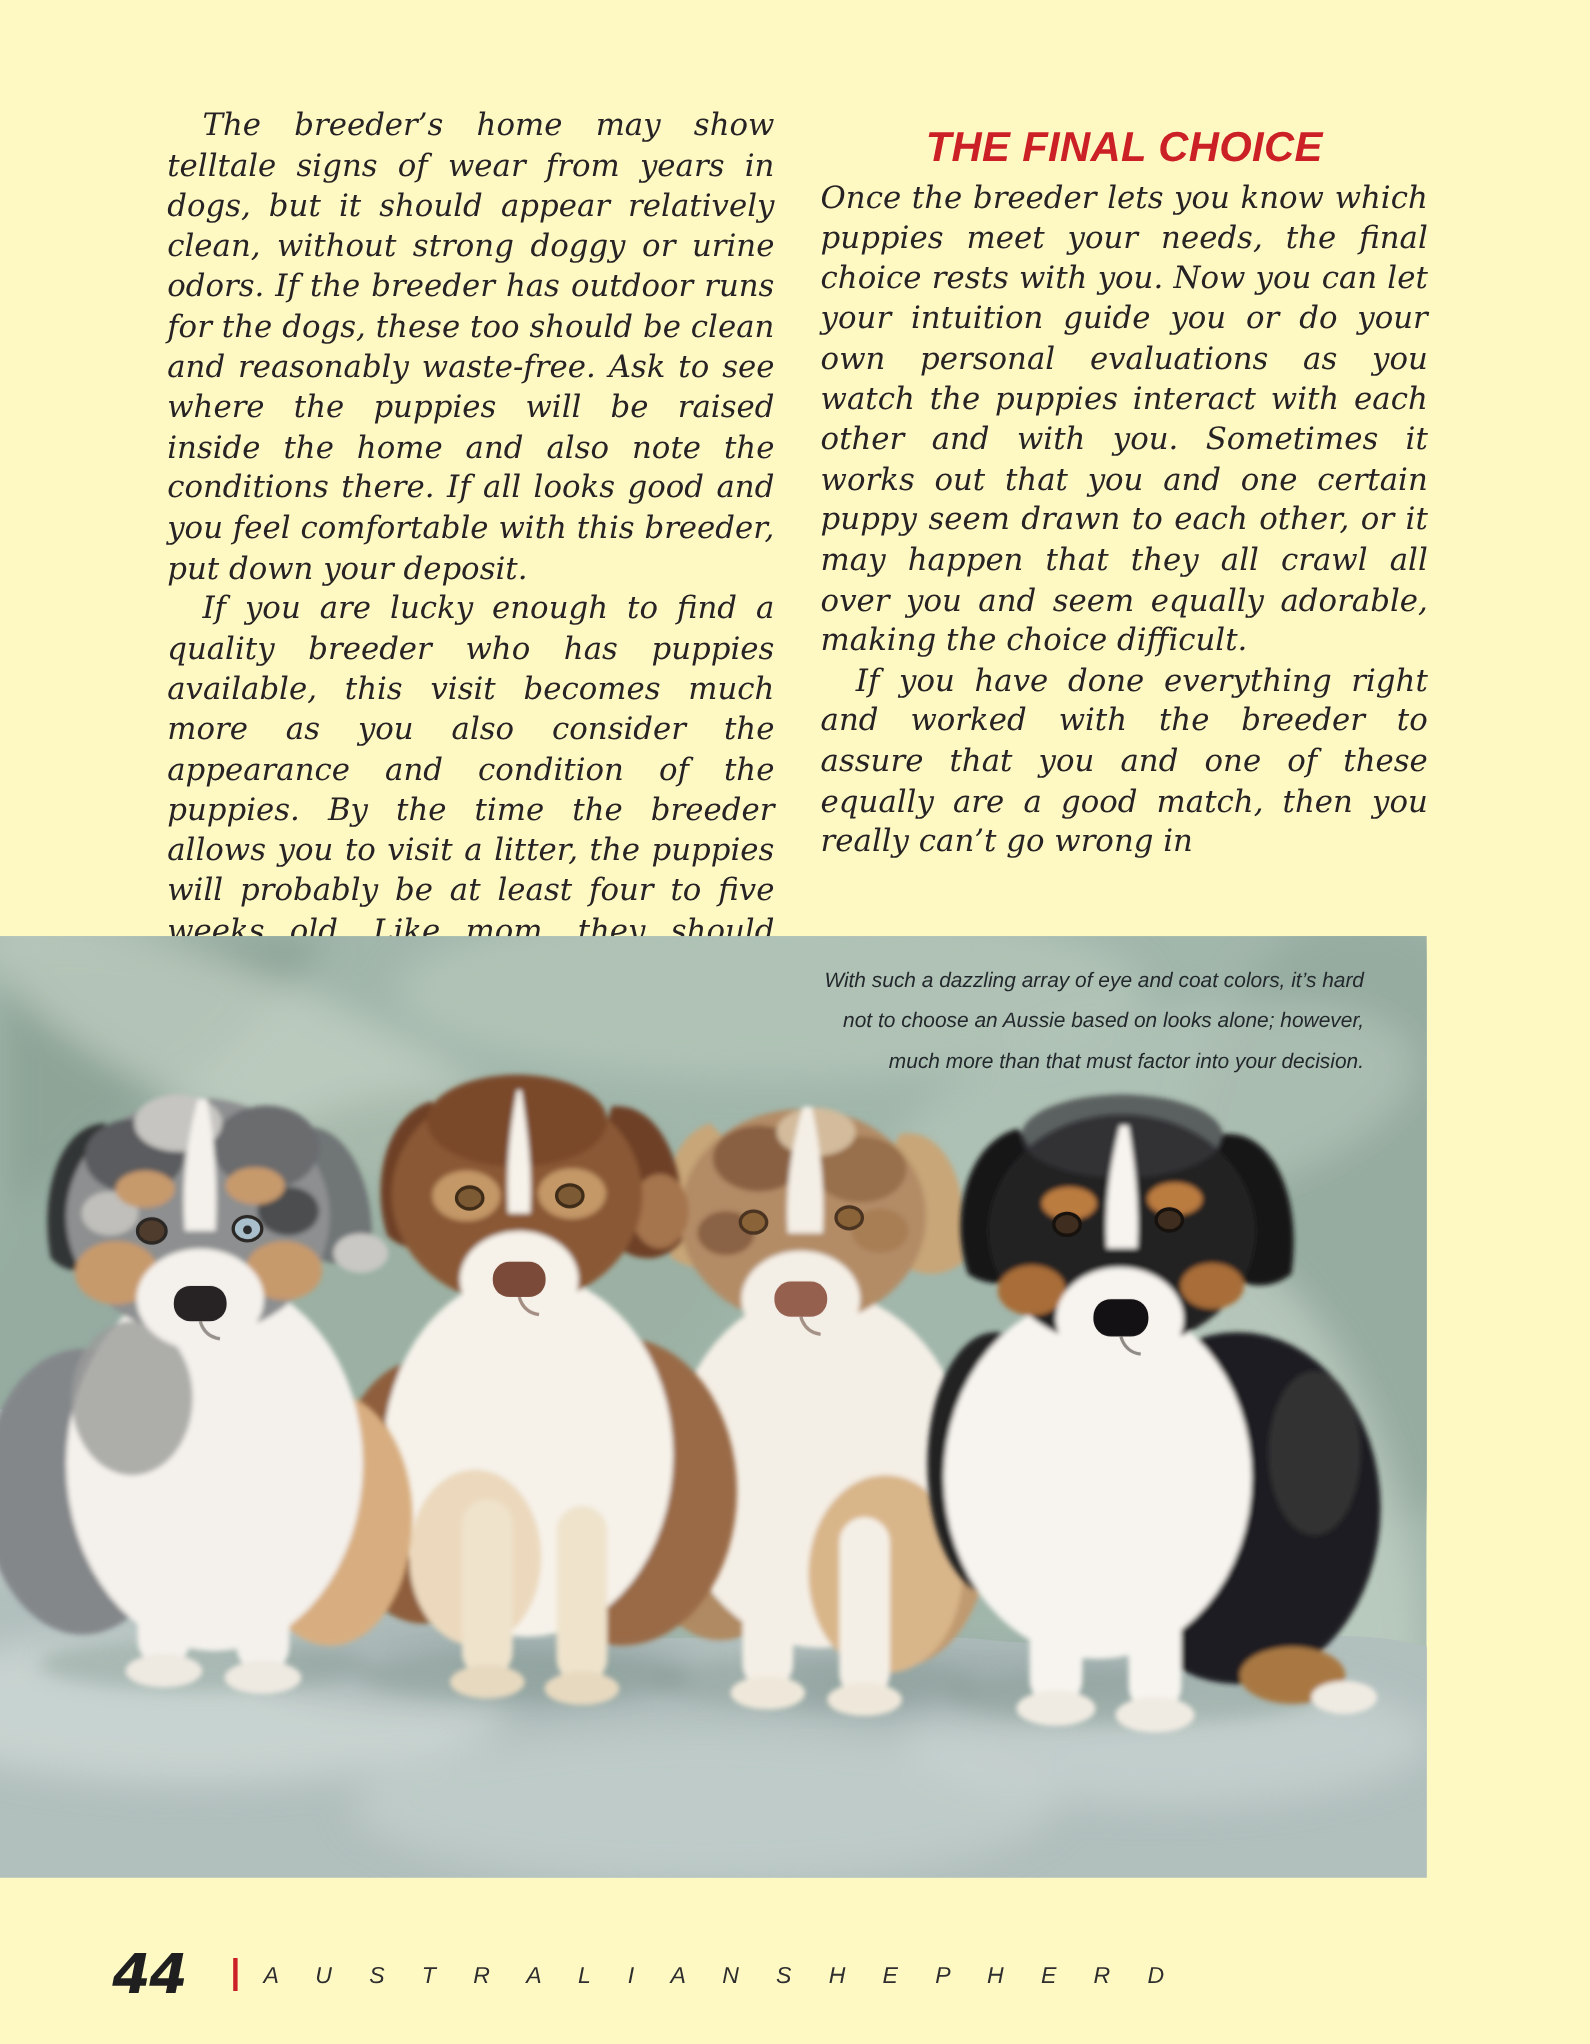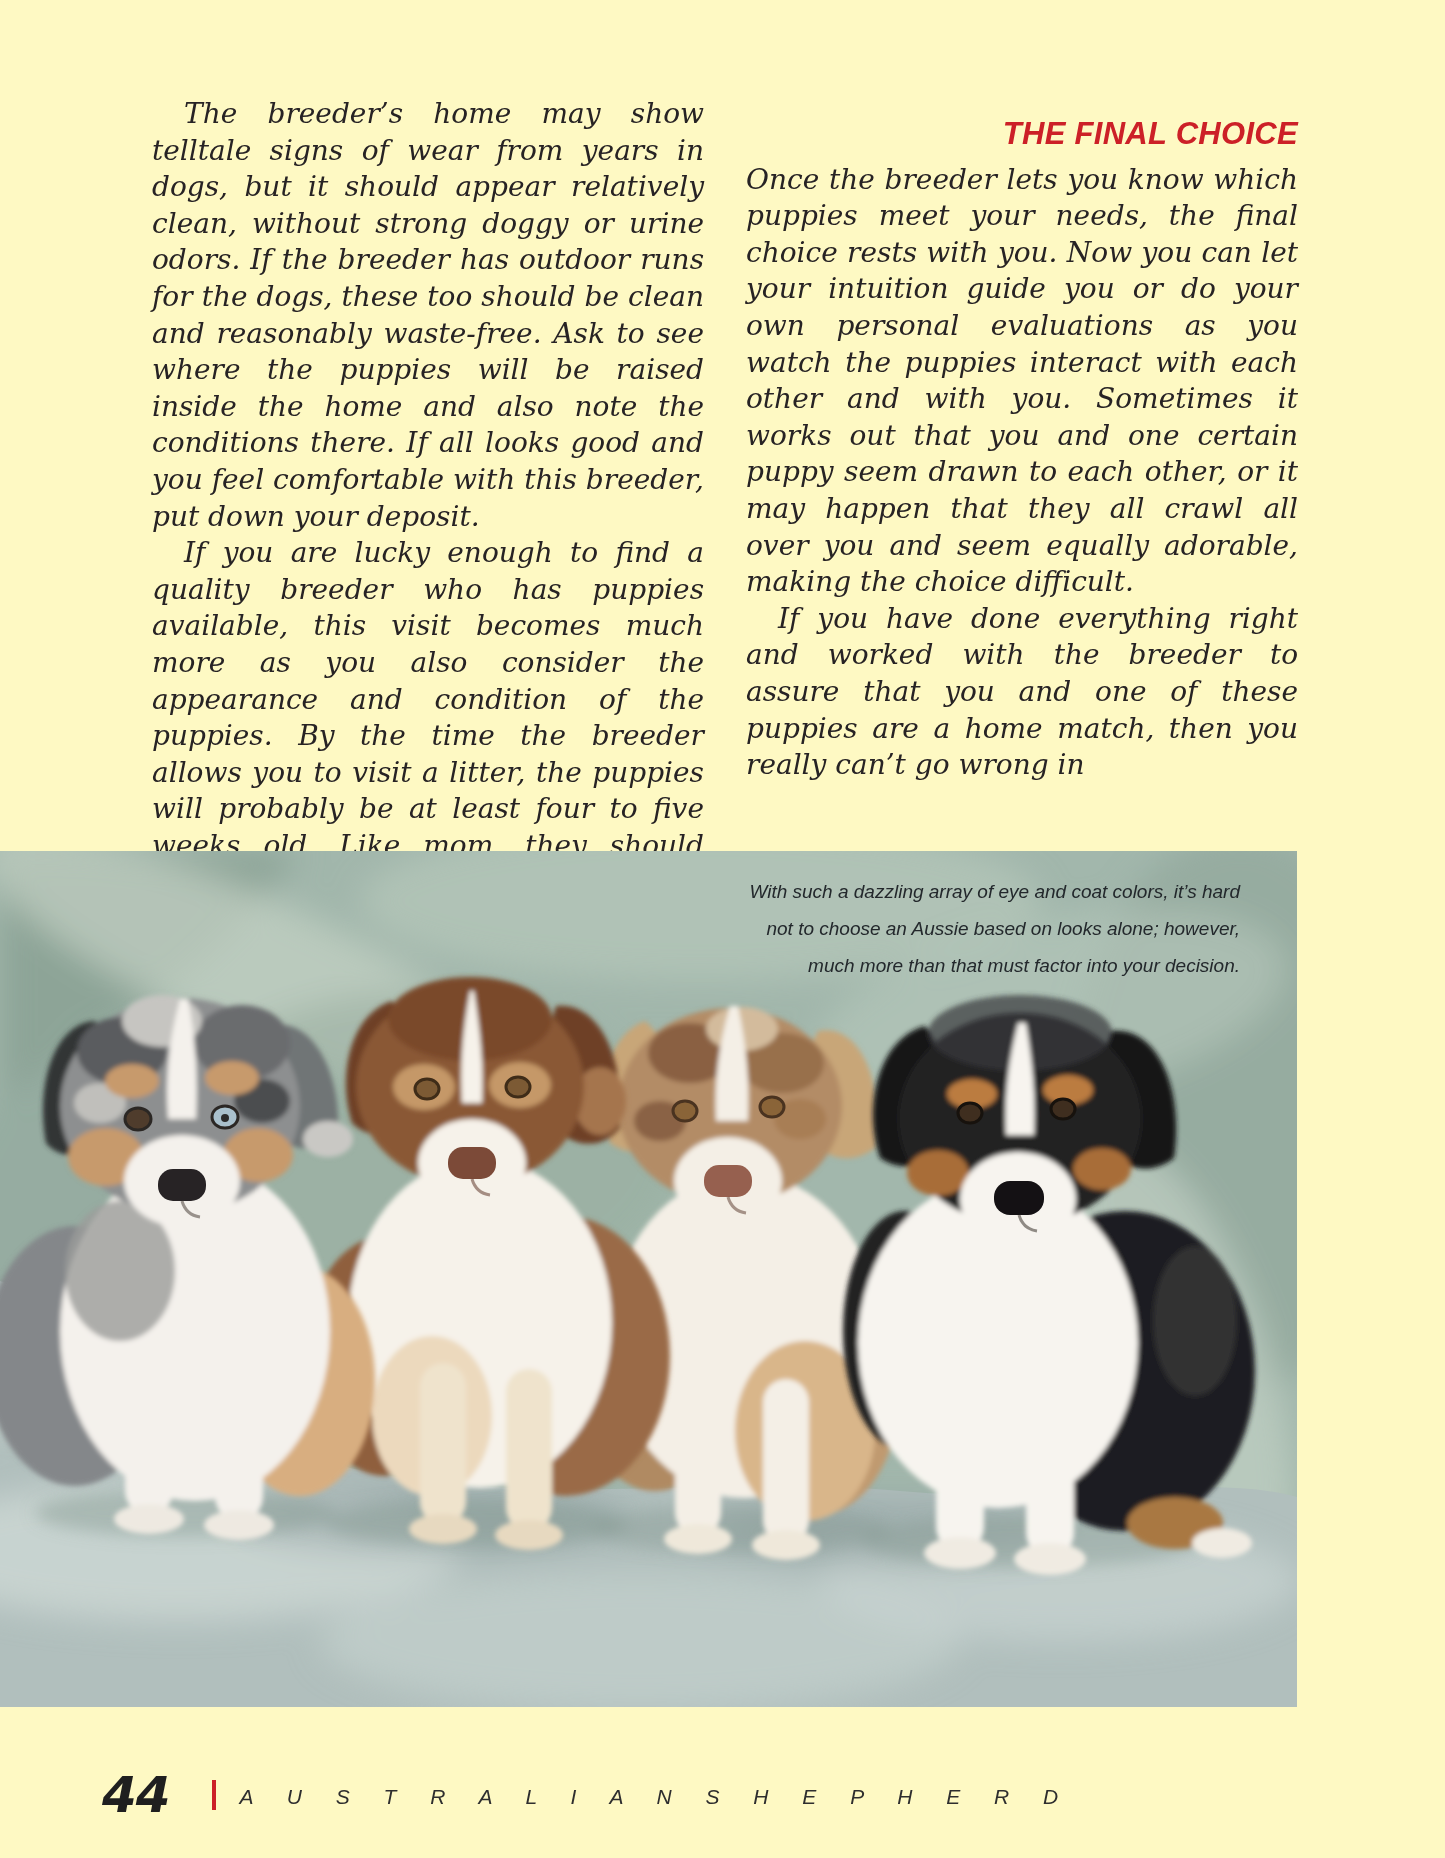--- a/index.html
+++ b/index.html
@@ -19,25 +19,25 @@
     color:#272324;
     text-align:justify;
   }
   .col-left{left:152px;}
   .col-right{left:746px;}
   .col p{margin:0;padding:0;}
   .col p.indent{text-indent:32px;}
   .section-heading{
     font-family:"Liberation Sans", sans-serif;
     font-weight:bold;
-    font-size:31px;
+    font-size:38px;
     letter-spacing:0.3px;
     color:#cc2027;
     margin:20px 0 9px 0;
-    text-align:right;
+    text-align:center;
   }
   .photo{
     position:absolute;left:0;top:851px;
     width:1297px;height:856px;
     overflow:hidden;
   }
   .photo svg{display:block;width:1297px;height:856px;}
   .photo-caption{
     position:absolute;top:22px;right:57px;
     width:720px;
@@ -77,21 +77,21 @@
 <div class="page">
 
   <div class="col col-left">
     <p class="indent">The breeder’s home may show telltale signs of wear from years in dogs, but it should appear relatively clean, without strong doggy or urine odors. If the breeder has outdoor runs for the dogs, these too should be clean and reasonably waste-free. Ask to see where the puppies will be raised inside the home and also note the conditions there. If all looks good and you feel comfortable with this breeder, put down your deposit.</p>
     <p class="indent">If you are lucky enough to find a quality breeder who has puppies available, this visit becomes much more as you also consider the appearance and condition of the puppies. By the time the breeder allows you to visit a litter, the puppies will probably be at least four to five weeks old. Like mom, they should have clean coats,</p>
   </div>
 
   <div class="col col-right">
     <h2 class="section-heading">THE FINAL CHOICE</h2>
     <p>Once the breeder lets you know which puppies meet your needs, the final choice rests with you. Now you can let your intuition guide you or do your own personal evaluations as you watch the puppies interact with each other and with you. Sometimes it works out that you and one certain puppy seem drawn to each other, or it may happen that they all crawl all over you and seem equally adorable, making the choice difficult.</p>
-    <p class="indent">If you have done everything right and worked with the breeder to assure that you and one of these puppies are a home match, then you really can’t go wrong in</p>
+    <p class="indent">If you have done everything right and worked with the breeder to assure that you and one of these equally are a good match, then you really can’t go wrong in</p>
   </div>
 
   <div class="photo">
     <svg viewBox="0 0 1297 856" xmlns="http://www.w3.org/2000/svg">
       <defs>
         <filter id="cloth" x="-40%" y="-40%" width="180%" height="180%">
             <feGaussianBlur stdDeviation="16"></feGaussianBlur>
           </filter>
         <filter id="fur" x="-20%" y="-20%" width="140%" height="140%">
             <feGaussianBlur stdDeviation="2.4"></feGaussianBlur>

